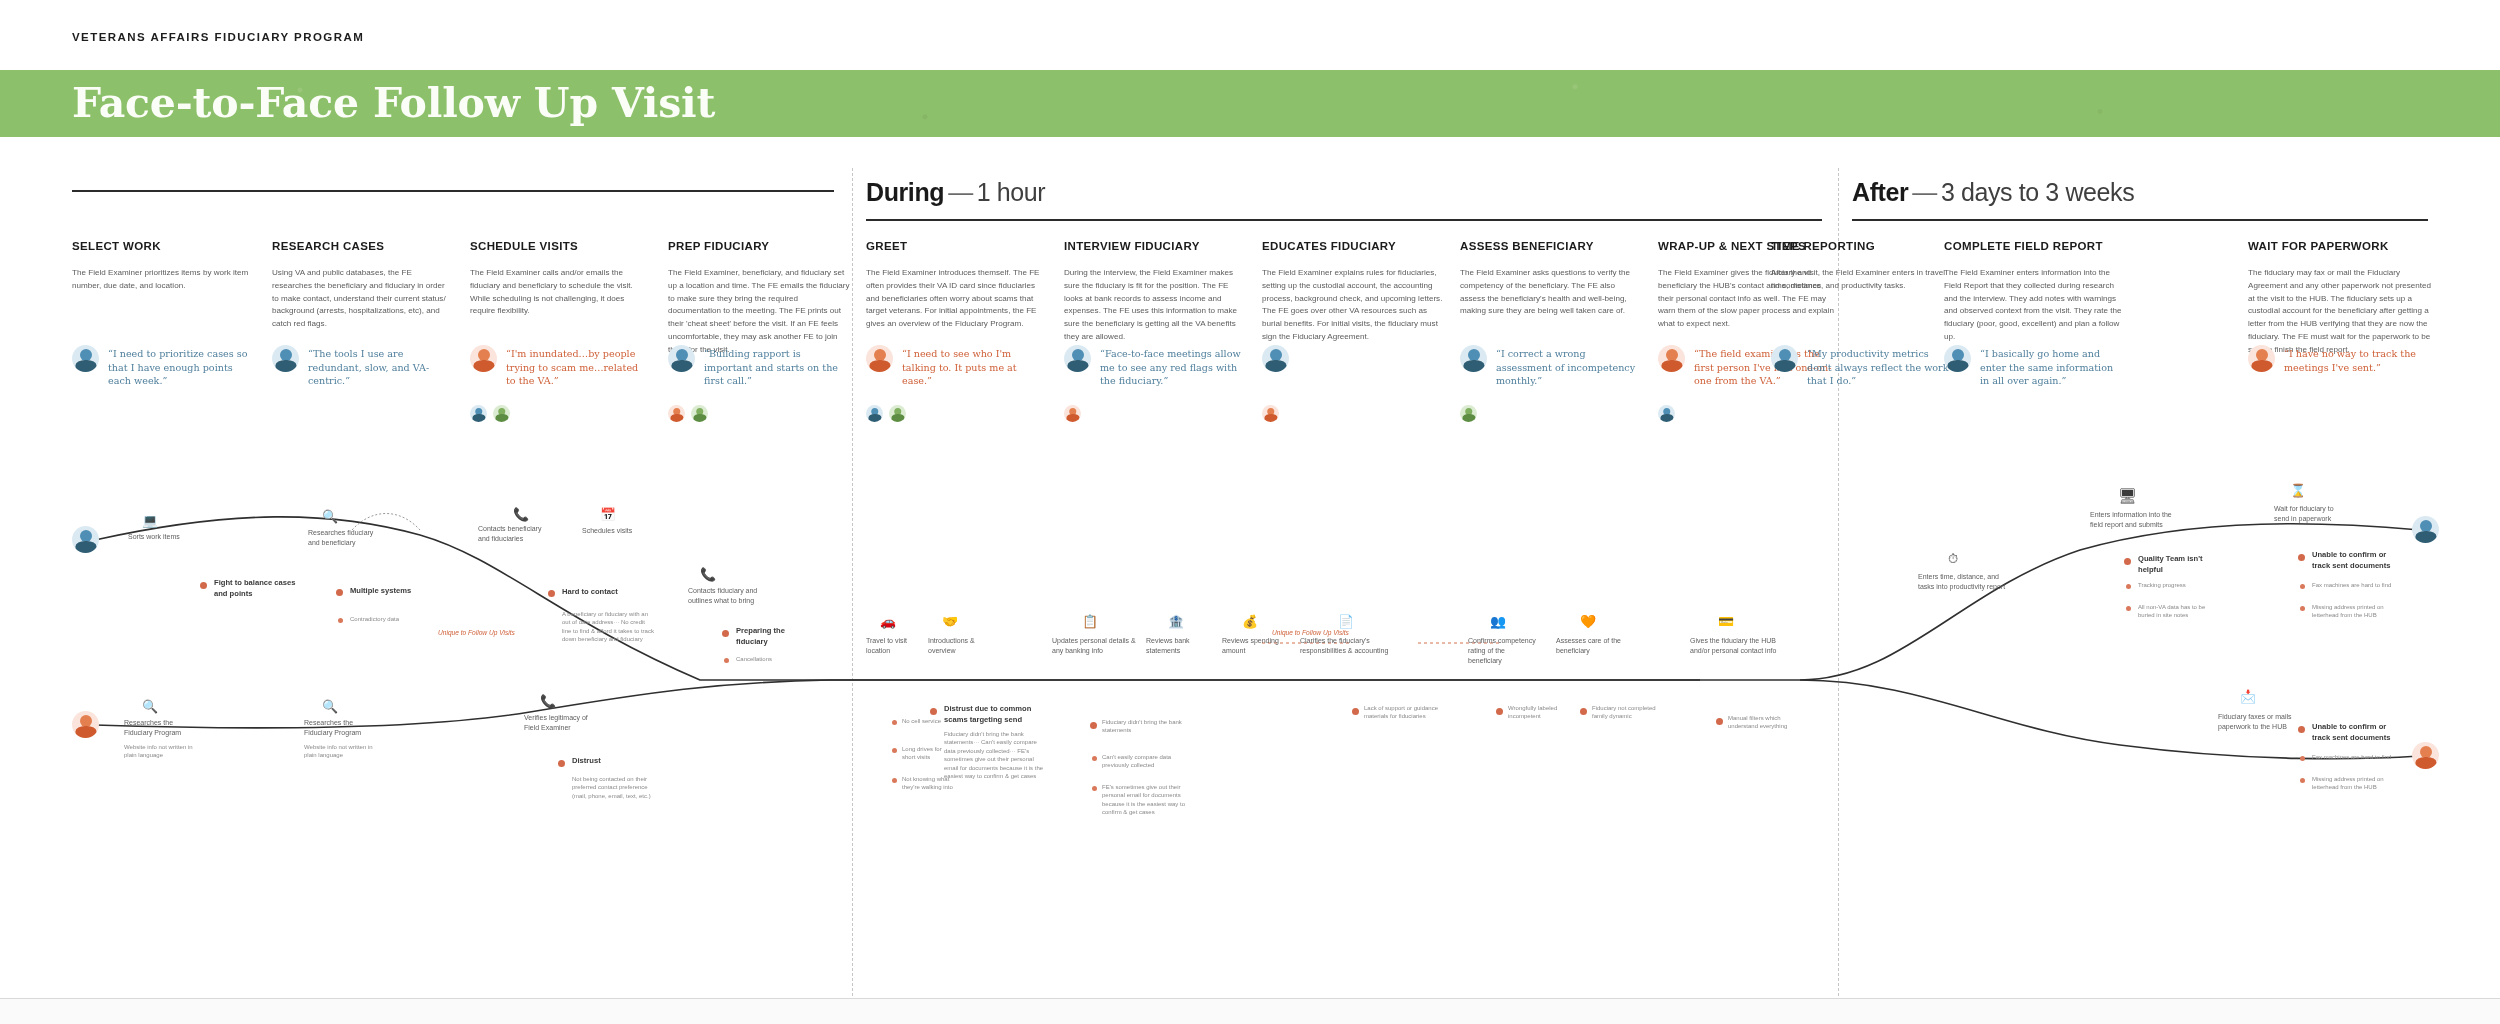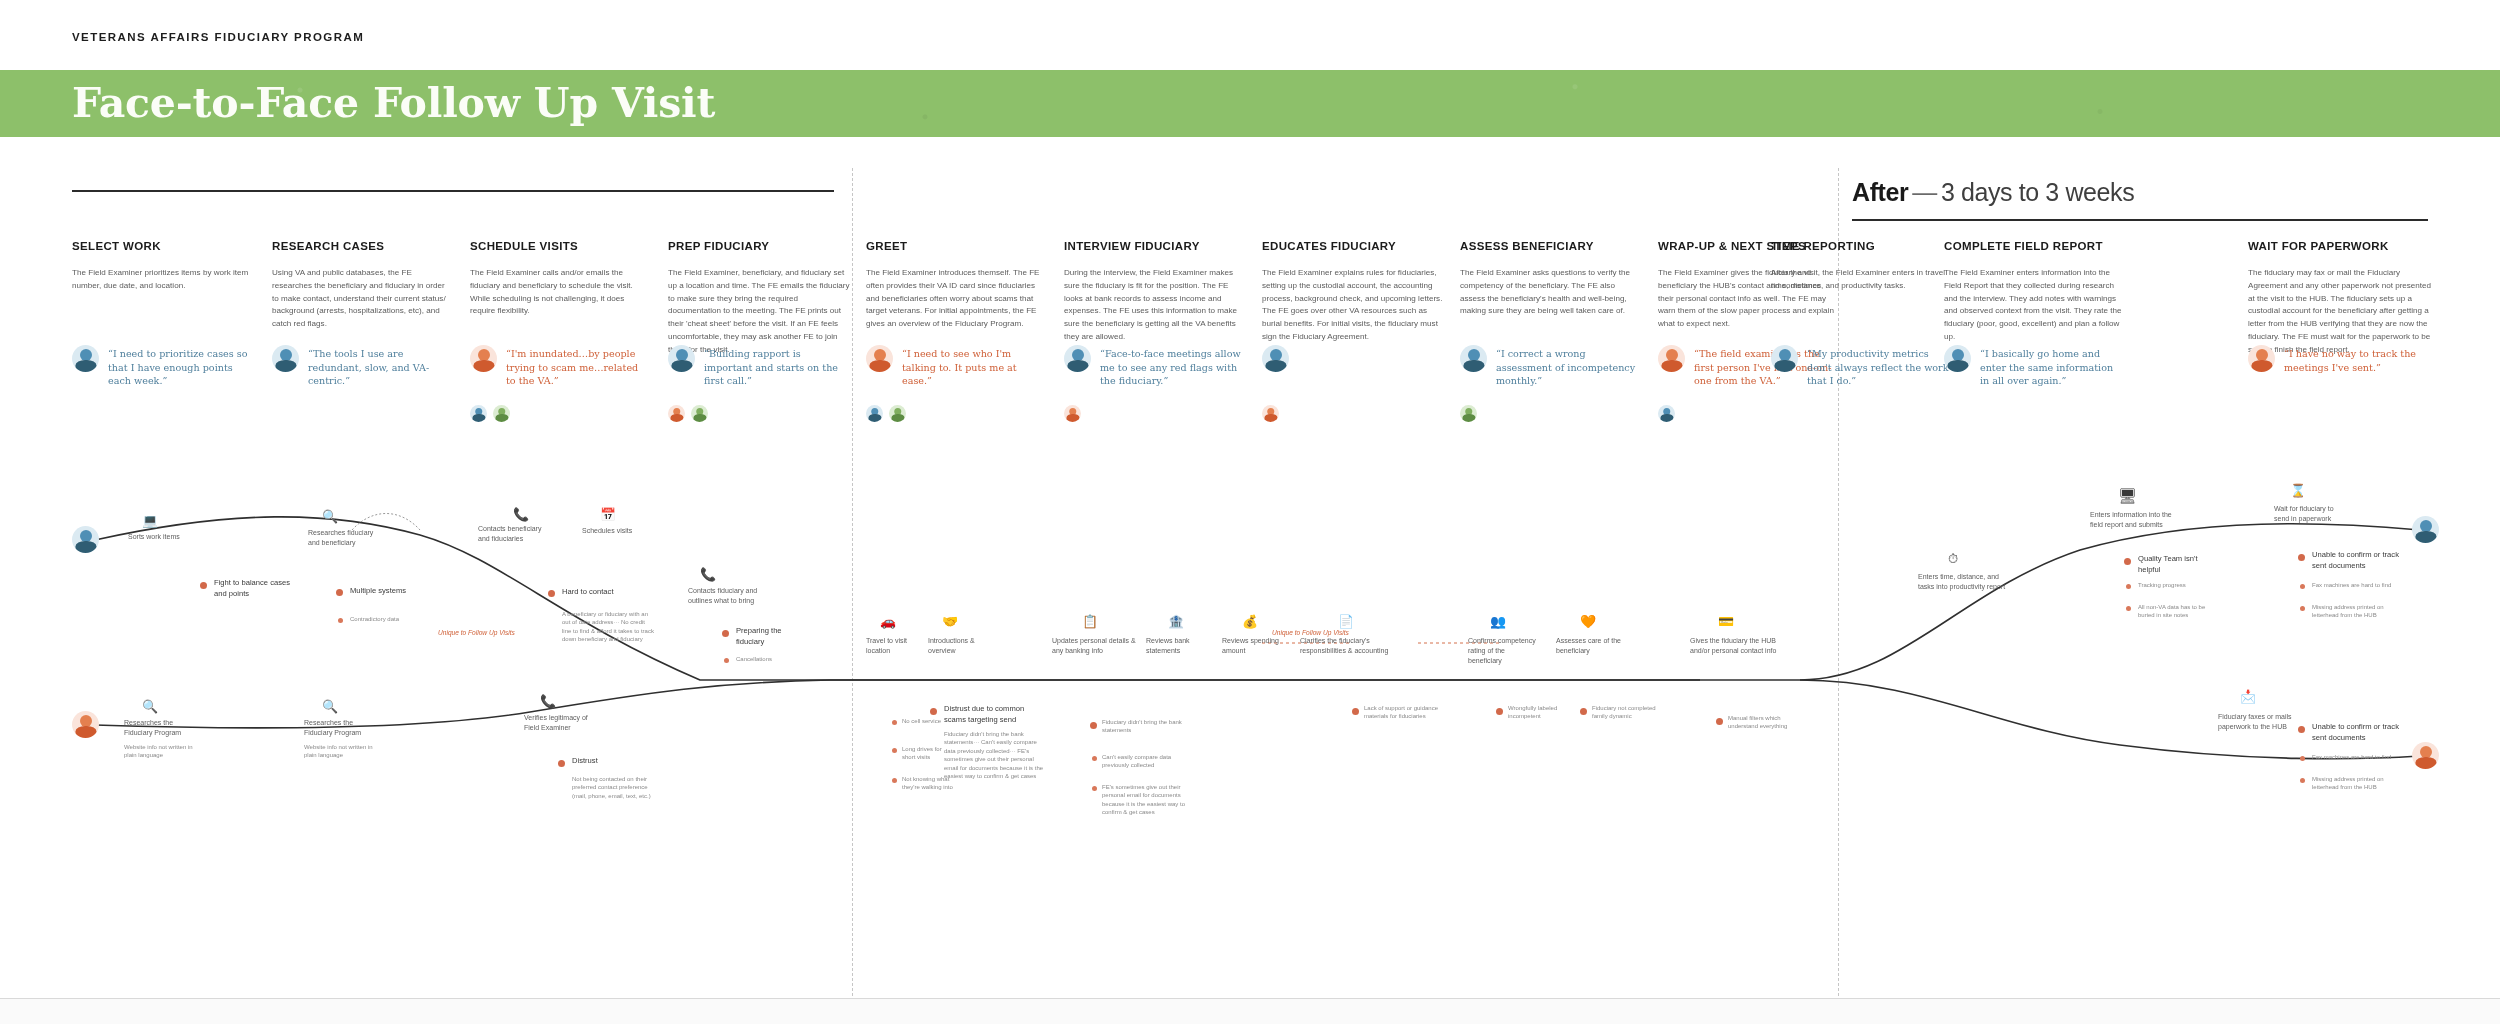--- a/index.html
+++ b/index.html
@@ -77,21 +77,21 @@
   .av.green .head { background:#7fae5e; } .av.green .body { background:#5d8c43; }
   .av.lg .head { width:12px; height:12px; top:4px; }
   .av.lg .body { width:21px; height:12px; bottom:0; }
   .av.sm .head { width:7.5px; height:7.5px; top:2.5px; }
   .av.sm .body { width:13px; height:8px; bottom:0; }
   .mini-row { position: absolute; display: flex; gap: 6px; }
 
   
   #journey { position: absolute; left: 0; top: 430px; width: 2500px; height: 560px; }
   .jn { position: absolute; font-size: 7px; line-height: 1.4; color: #5e5e5e; }
-  .jn.pain { color: #3a3a3a; font-weight: 400; font-size: 7.6px; }
+  .jn.pain { color: #3a3a3a; font-weight: 700; font-size: 7.6px; }
   .jn.tiny { color: #8a8a8a; font-size: 6px; }
   .jn.opp { color:#cf6038; font-style: italic; font-size: 6.6px; }
   .dot { position: absolute; width: 7px; height: 7px; border-radius: 50%; background: #d2694a; }
   .dot.sm { width: 5px; height: 5px; background:#d9785a; }
   .node-ic { position:absolute; font-size: 13px; color:#3a3a3a; line-height:1; }
   .node-ic.big { font-size: 15px; }
   .bottomrule { position: absolute; left: 0; top: 998px; width: 2500px; border-top: 1px solid #d9d9d9; }
   .footstrip { position:absolute; left:0; top:999px; width:2500px; height:25px; background:#fafafa; }
 </style>
 </head>
@@ -103,20 +103,26 @@
   <div class="title-band">
     <h1>Face-to-Face Follow Up Visit</h1>
   </div>
 
   <div class="vdiv" style="left:852px;"></div>
   <div class="vdiv" style="left:1838px;"></div>
 
   <div class="phase" style="left:72px; width:762px;">
     <div class="phase-rule"></div>
   </div>
+  <div class="phase" style="left:866px; width:956px;">
+    <div class="phase-head">
+      <b>During</b><span class="dash">—</span><span>1 hour</span>
+    </div>
+    <div class="phase-rule"></div>
+  </div>
   <div class="phase" style="left:1852px; width:576px;">
     <div class="phase-head">
       <b>After</b><span class="dash">—</span><span>3 days to 3 weeks</span>
     </div>
     <div class="phase-rule"></div>
   </div>
 
   <div class="steps">
 
     <div class="step" style="left:72px; width:180px;">

